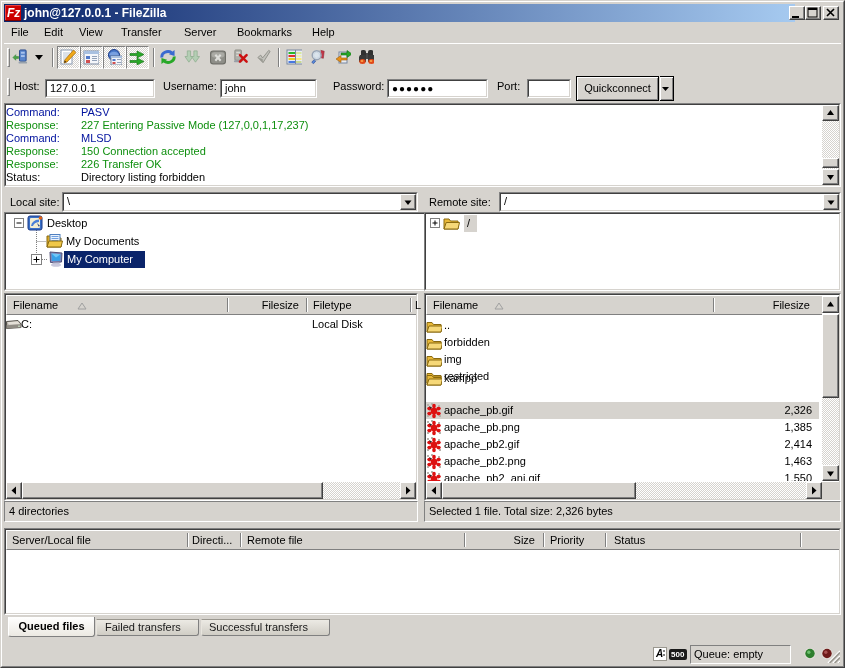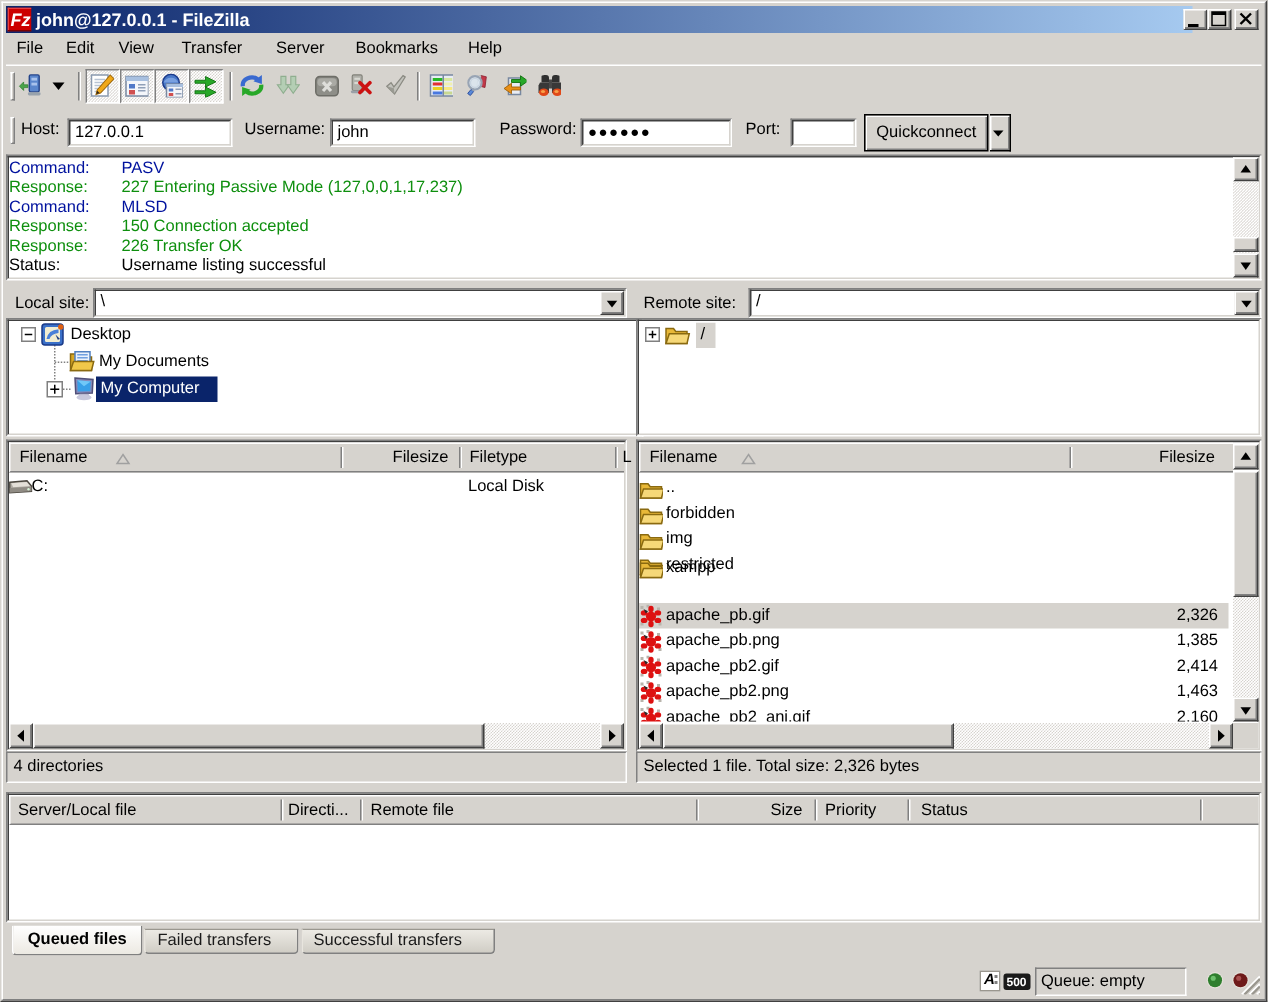--- a/index.html
+++ b/index.html
@@ -269,21 +269,21 @@
       <div class="logline" style="left:75px;top:1px;color:#00129e">PASV</div>
     <div class="logline" style="left:0px;top:14px;color:#0e8f0e">Response:</div>
       <div class="logline" style="left:75px;top:14px;color:#0e8f0e">227 Entering Passive Mode (127,0,0,1,17,237)</div>
     <div class="logline" style="left:0px;top:27px;color:#00129e">Command:</div>
       <div class="logline" style="left:75px;top:27px;color:#00129e">MLSD</div>
     <div class="logline" style="left:0px;top:40px;color:#0e8f0e">Response:</div>
       <div class="logline" style="left:75px;top:40px;color:#0e8f0e">150 Connection accepted</div>
     <div class="logline" style="left:0px;top:53px;color:#0e8f0e">Response:</div>
       <div class="logline" style="left:75px;top:53px;color:#0e8f0e">226 Transfer OK</div>
     <div class="logline" style="left:0px;top:66px;color:#000">Status:</div>
-      <div class="logline" style="left:75px;top:66px;color:#000">Username listing successful</div>
+      <div class="logline" style="left:75px;top:66px;color:#000">Directory listing forbidden</div>
 
     <div class="abs" style="right:0;top:0;width:17px;height:80px;background:#fff">
       <div class="sbtn" style="left:0;top:0;width:17px;height:16px">
           <svg width="15" height="14">
             <path d="M7.5 4 L11 9 L4 9 Z" fill="#000"></path>
           </svg>
         </div>
       <div class="dither abs" style="left:0;top:16px;width:17px;height:48px"></div>
       <div class="sthumb" style="left:0;top:53px;width:17px;height:10px"></div>
       <div class="sbtn" style="left:0;top:64px;width:17px;height:16px">
@@ -582,21 +582,21 @@
               <ellipse cx="8" cy="3" rx="1.8" ry="2.2"></ellipse>
               <ellipse cx="8" cy="13" rx="1.8" ry="2.2"></ellipse>
               <ellipse cx="3.4" cy="5.6" rx="2.2" ry="1.8"></ellipse>
               <ellipse cx="12.6" cy="5.6" rx="2.2" ry="1.8"></ellipse>
               <ellipse cx="3.4" cy="10.6" rx="2.2" ry="1.8"></ellipse>
               <ellipse cx="12.6" cy="10.6" rx="2.2" ry="1.8"></ellipse>
             </g>
             <path d="M3 3 L6 4.5 L4.5 6 Z" fill="#2a2a2a"></path>
           </svg>
           <span class="nm">apache_pb2_ani.gif</span>
-          <span class="sz">2,160</span>
+          <span class="sz">1,550</span>
         </div>
     </div>
 
     <div class="abs" style="left:396px;top:0;width:17px;height:186px;background:#fff">
       <div class="sbtn" style="left:0;top:1px;width:17px;height:17px">
           <svg width="15" height="15">
             <path d="M7.5 4.5 L11 9.5 L4 9.5 Z" fill="#000"></path>
           </svg>
         </div>
       <div class="sthumb" style="left:0;top:19px;width:17px;height:84px"></div>

